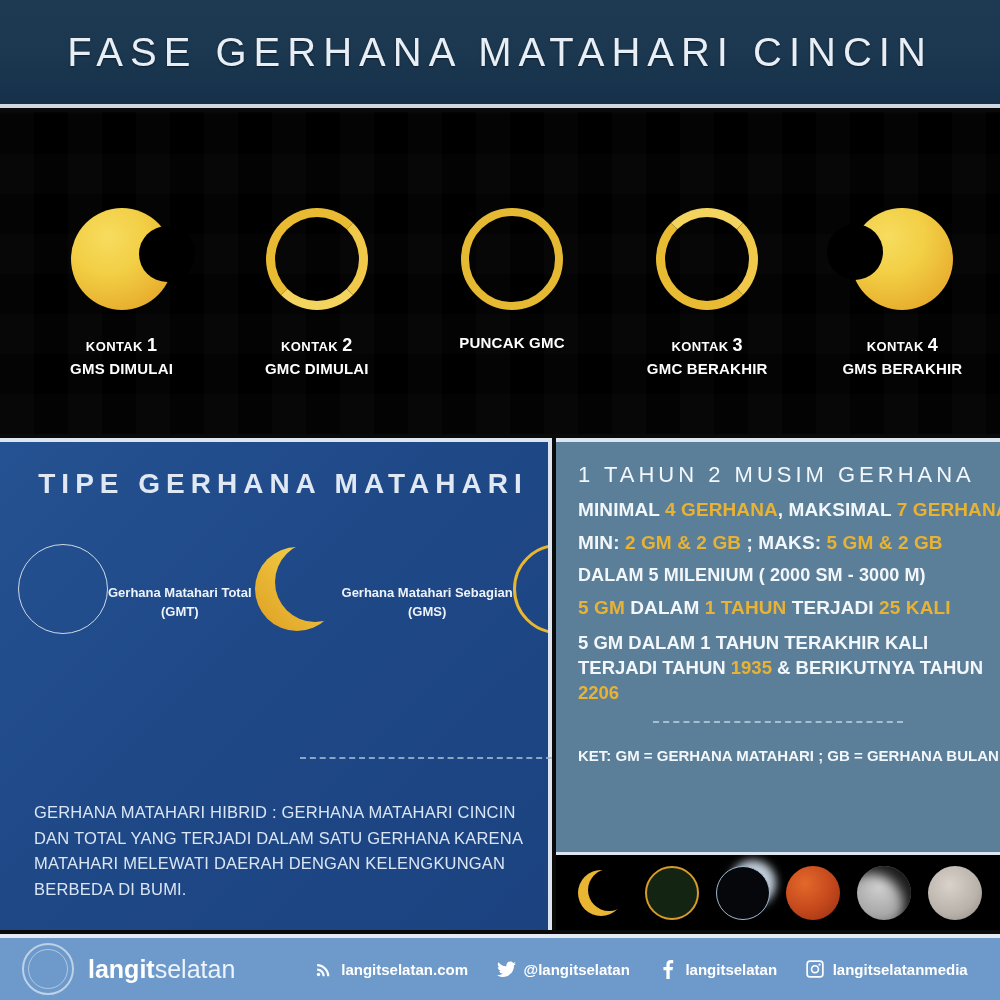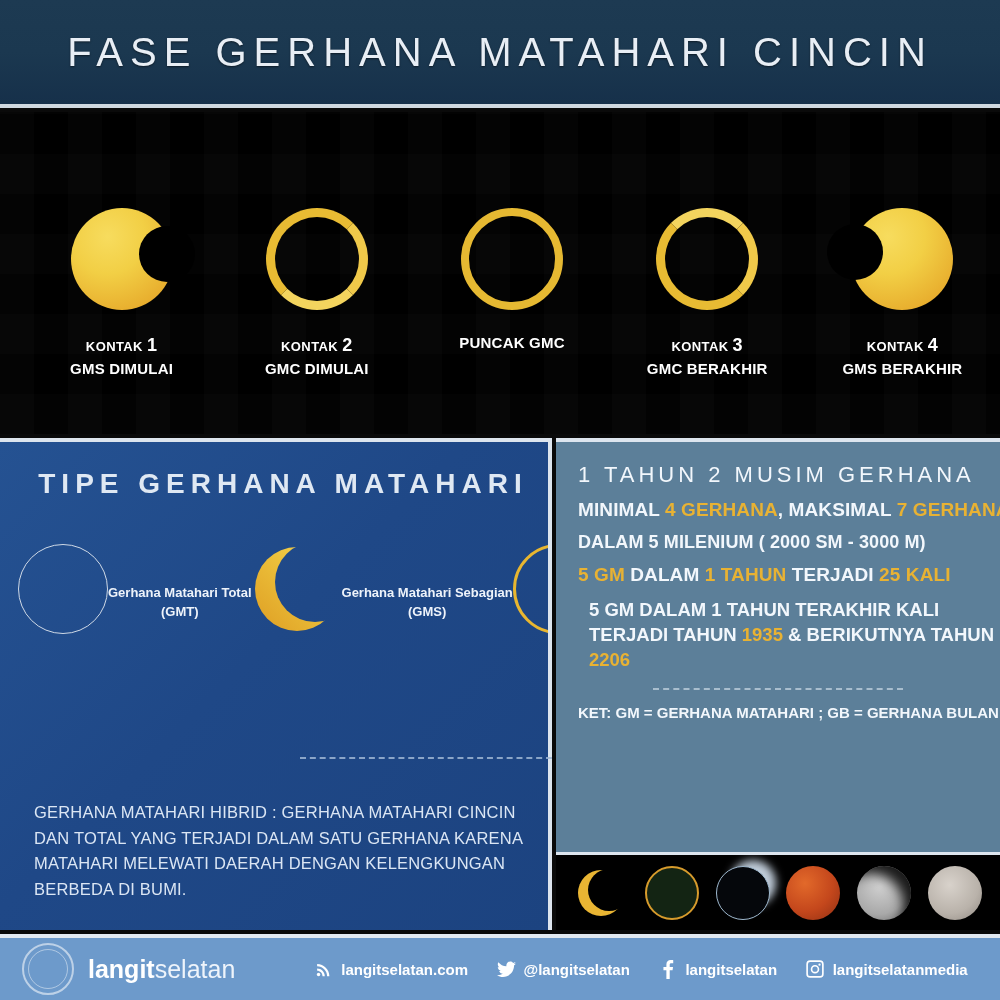--- a/index.html
+++ b/index.html
@@ -139,30 +139,30 @@
     font-size:22px;letter-spacing:4px;color:#f2f7fc;font-weight:400;
     white-space:nowrap;
   }
   .rp-line{
     padding-left:22px;margin-top:11px;
     font-size:19px;color:#f2f7fc;font-weight:700;letter-spacing:.1px;
     white-space:nowrap;
   }
   .rp-line.small{font-size:18px;}
   .rp-block{
-    padding-left:33px;margin-top:12px;
+    padding-left:22px;margin-top:12px;
     font-size:18.5px;color:#f2f7fc;font-weight:700;line-height:1.34;
   }
   .gold{color:#e8b233;}
   .dashed-right{
     margin:16px auto 0 auto;width:250px;
     border-top:2px dashed #c3d3e0;opacity:.75;
   }
   .ket{
-    margin-top:14px;padding-left:22px;
+    margin-top:24px;padding-left:22px;
     font-size:15px;color:#f2f7fc;font-weight:700;white-space:nowrap;
   }
   .thumbs{
     position:absolute;left:0;bottom:0;width:444px;height:78px;
     background:#000;display:flex;align-items:center;
     padding:0 10px;box-sizing:border-box;
     border-top:3px solid #dde5ee;
   }
   .thumb{flex:1;height:58px;display:flex;align-items:center;justify-content:center;}
   .tdisc{width:54px;height:54px;border-radius:50%;position:relative;}
@@ -327,20 +327,23 @@
   <div class="dashed-left"></div>
   <div class="hybrid">GERHANA MATAHARI HIBRID : GERHANA MATAHARI CINCIN DAN TOTAL YANG TERJADI DALAM SATU GERHANA KARENA MATAHARI MELEWATI DAERAH DENGAN KELENGKUNGAN BERBEDA DI BUMI.</div>
 
   <div class="right-panel">
     <div class="rp-sub">1 TAHUN 2 MUSIM GERHANA</div>
 
     <div class="rp-line">
       <span>MINIMAL </span><span class="gold">4 GERHANA</span><span>, MAKSIMAL </span><span class="gold">7 GERHANA</span>
     </div>
 
+    <div class="rp-line">
+      <span>MIN: </span><span class="gold">2 GM &amp; 2 GB</span><span> ; </span><span>MAKS: </span><span class="gold">5 GM &amp; 2 GB</span>
+    </div>
 
     <div class="rp-line small">DALAM 5 MILENIUM ( 2000 SM - 3000 M)</div>
 
     <div class="rp-line">
       <span class="gold">5 GM</span><span> DALAM </span><span class="gold">1 TAHUN</span><span> TERJADI </span><span class="gold">25 KALI</span>
     </div>
 
     <div class="rp-block">
       <span>5 GM DALAM 1 TAHUN TERAKHIR KALI TERJADI TAHUN </span><span class="gold">1935</span><span> &amp; BERIKUTNYA TAHUN </span><span class="gold">2206</span>
     </div>

